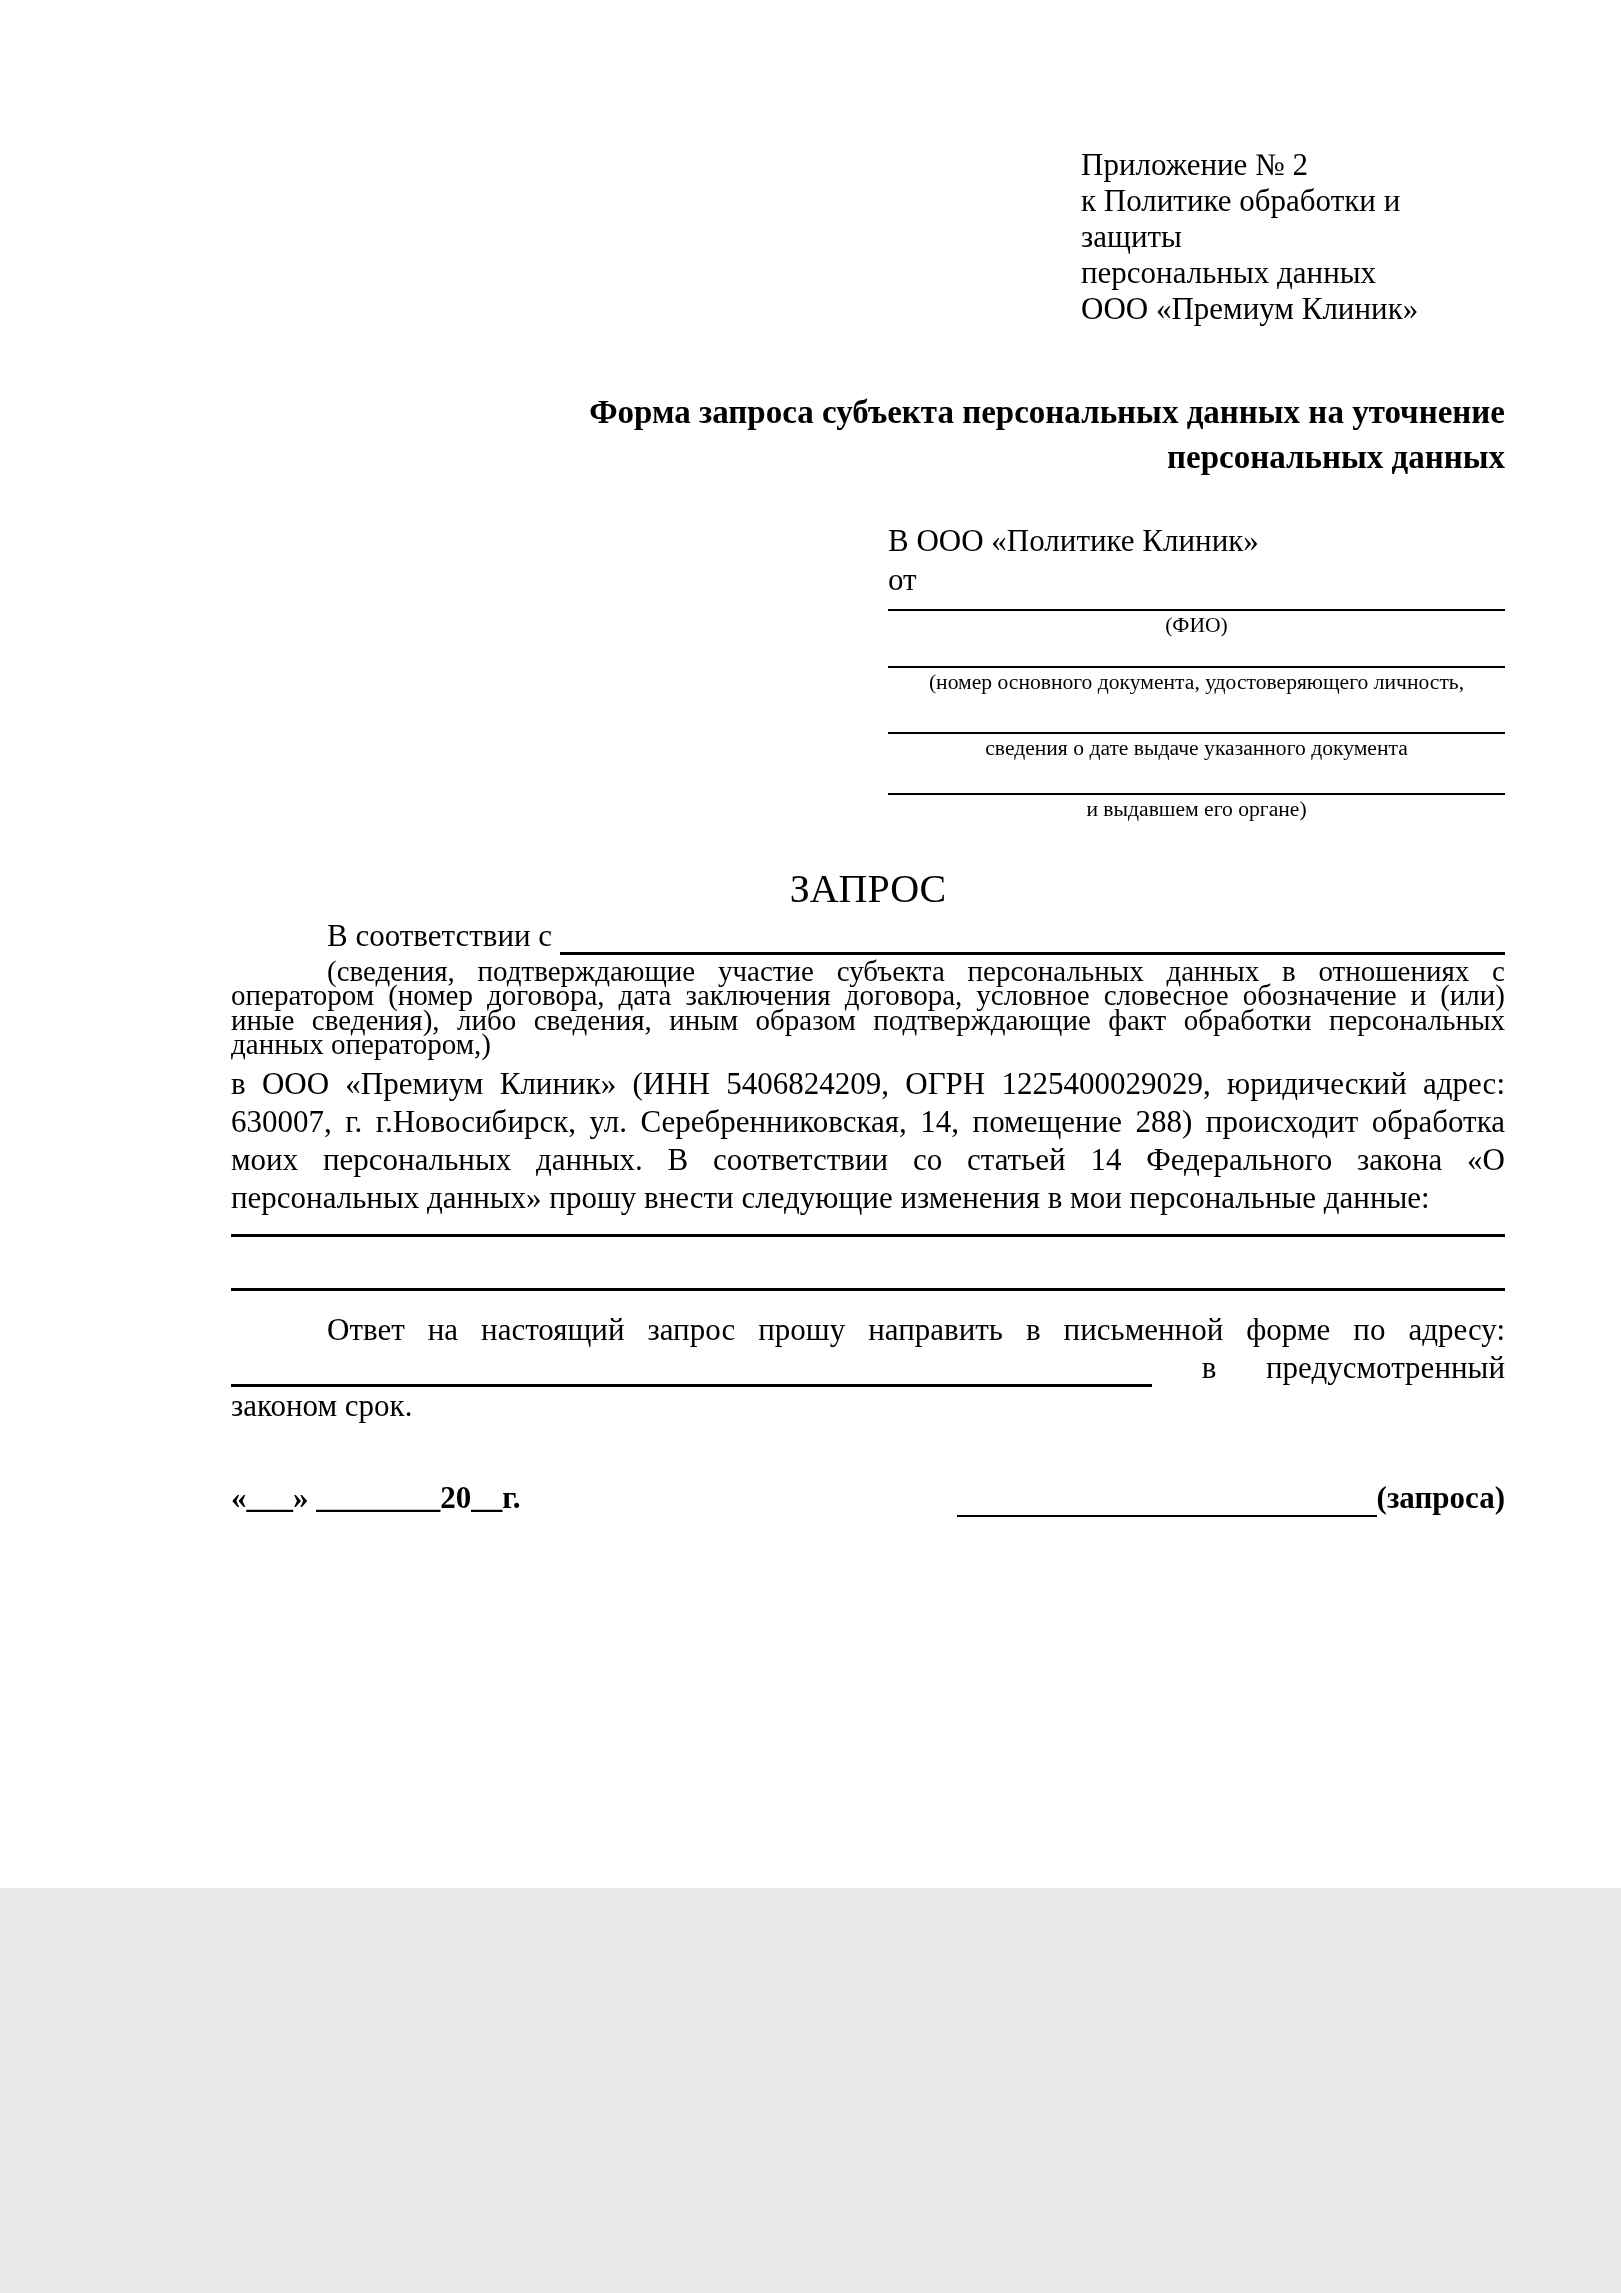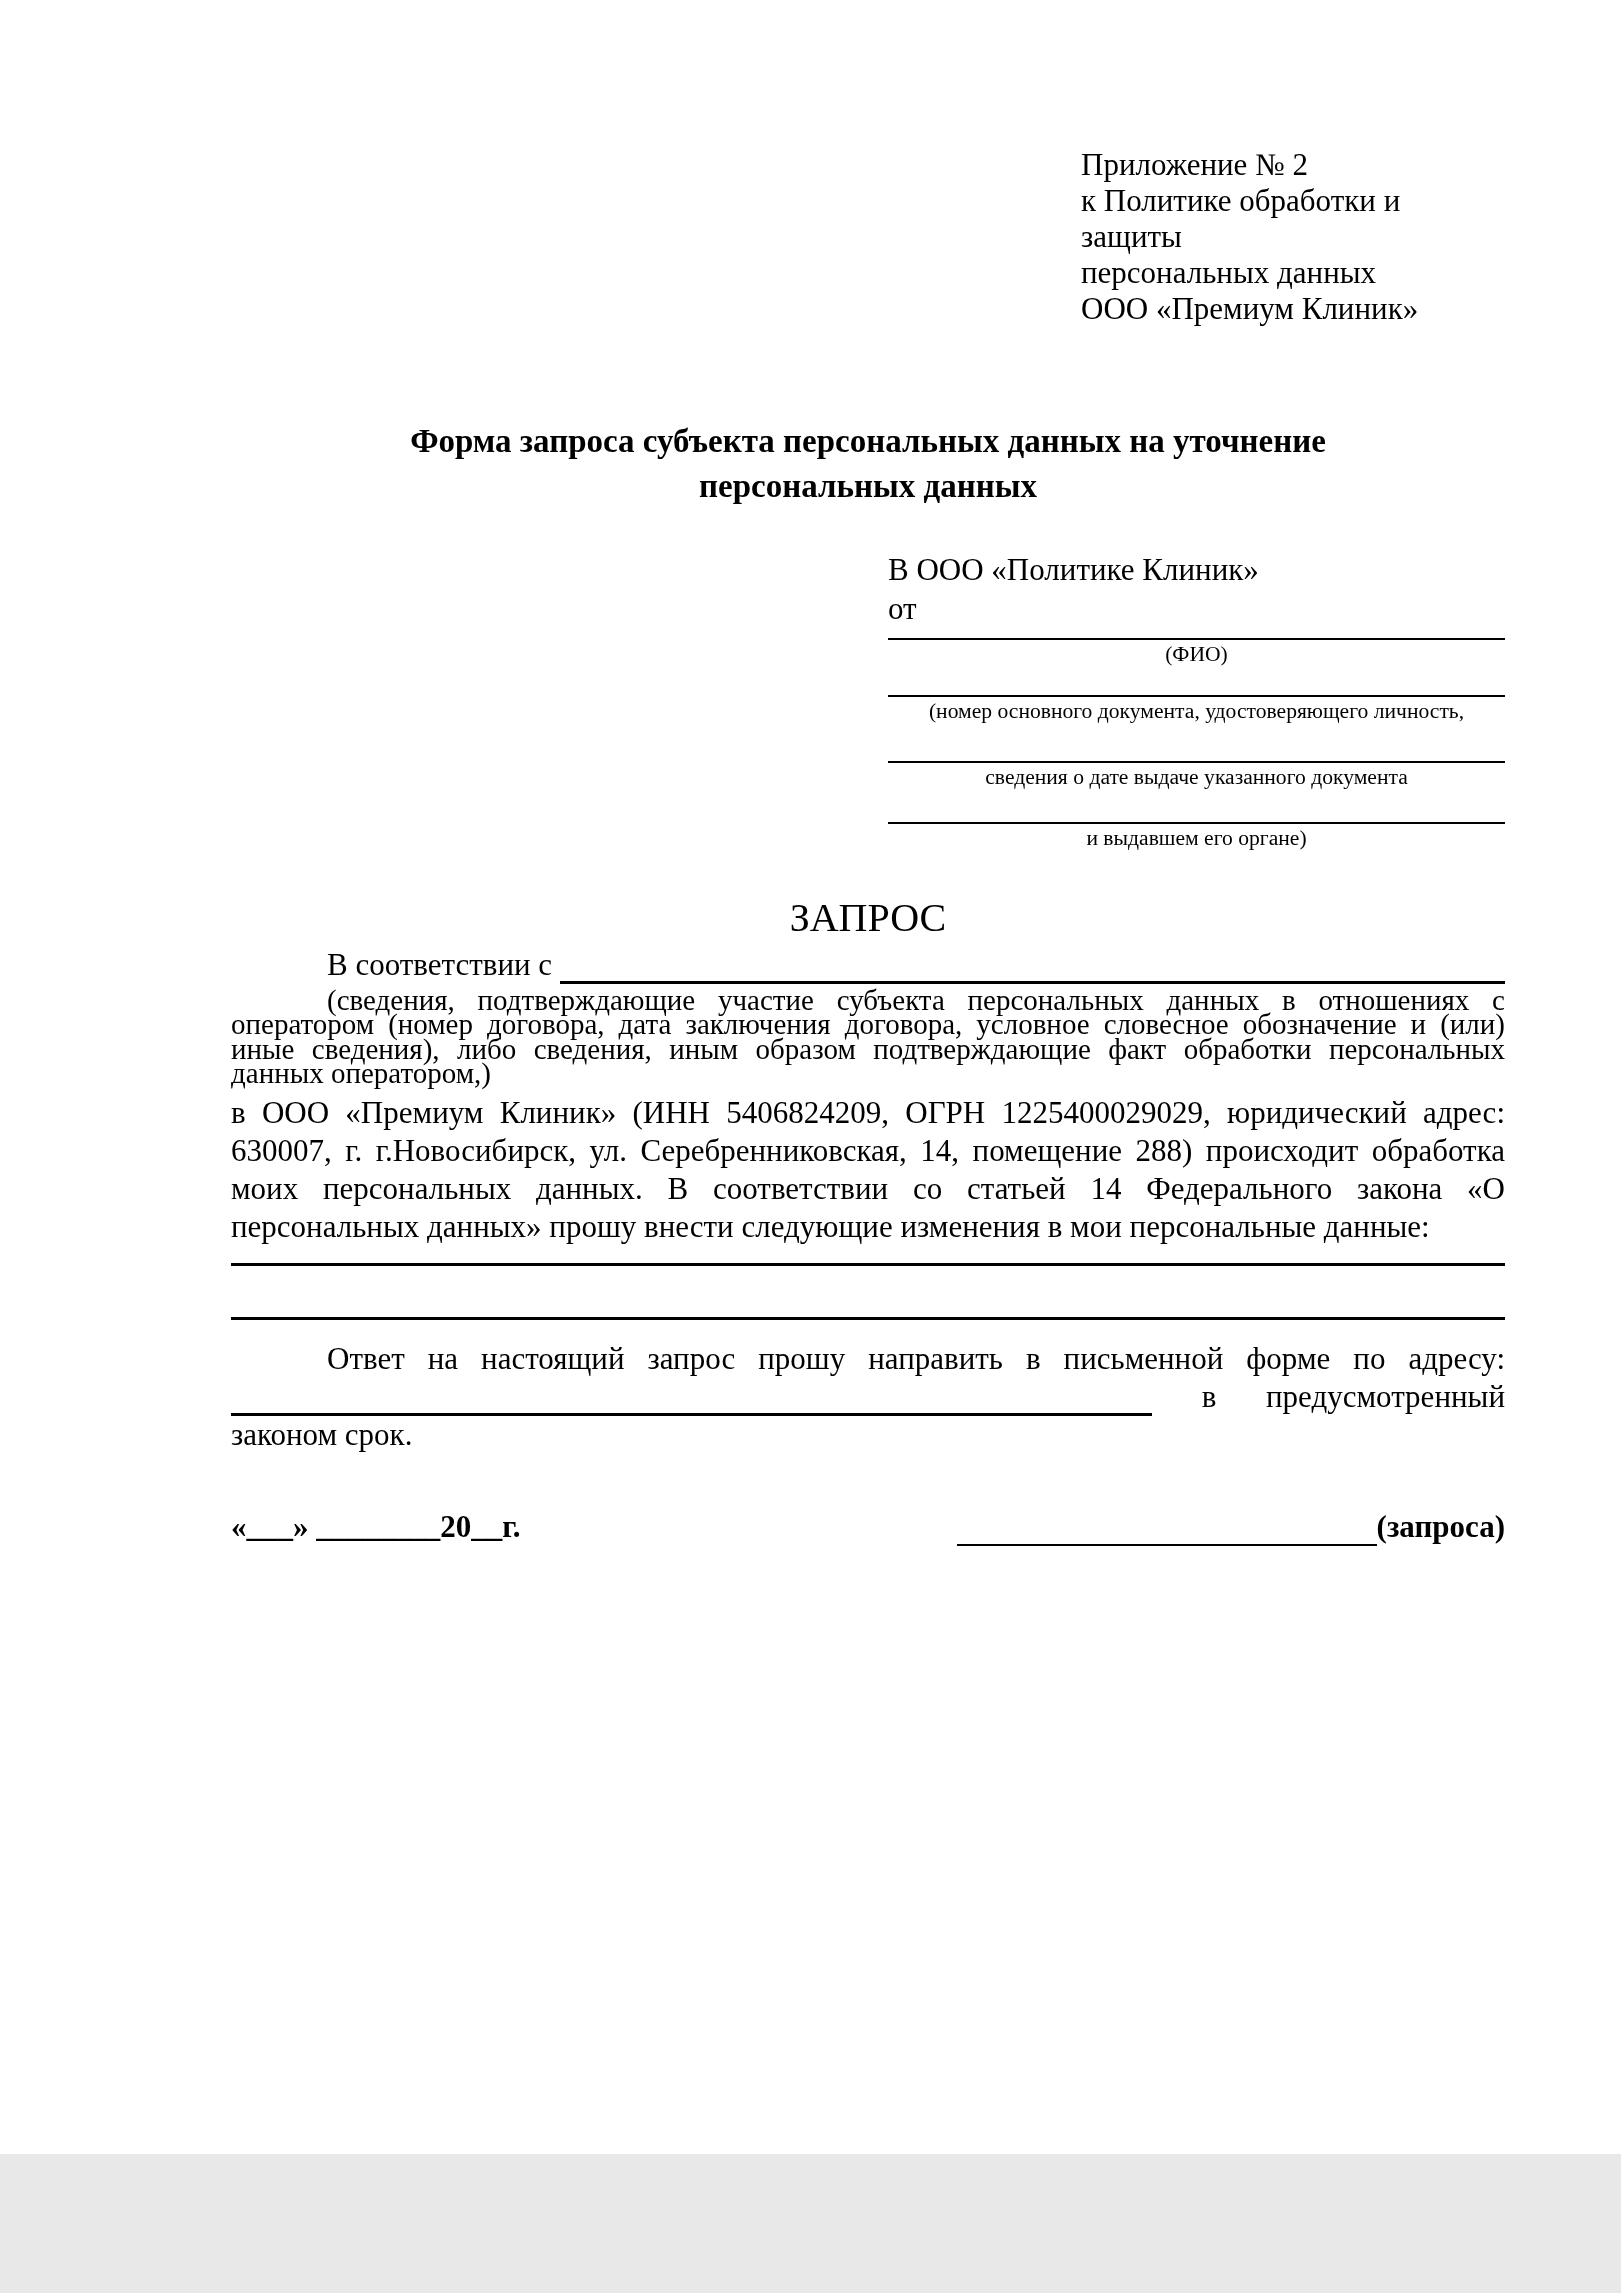--- a/index.html
+++ b/index.html
@@ -1,40 +1,40 @@
 <!DOCTYPE html>
 <html lang="ru"><head>
 <meta charset="utf-8">
 <style>
   html, body { margin: 0; padding: 0; background: #e8e8e8; }
   .page {
     position: relative;
     width: 1621px;
-    height: 2154px;
+    height: 1888px;
     margin: 0 auto;
     background: #ffffff;
     color: #000000;
     font-family: "Liberation Serif", "DejaVu Serif", serif;
     overflow: hidden;
     box-sizing: border-box;
     padding: 147px 116px 0 231px;
   }
   .content { width: 1274px; }
 
   
   .header-note {
     margin-left: 850px;
     font-size: 31px;
     line-height: 36px;
   }
 
   
   .doc-title {
-    margin-top: 92px;
-    text-align: center;
+    margin-top: 63px;
+    text-align: right;
     font-weight: bold;
     font-size: 33px;
     line-height: 45px;
   }
 
   
   .addressee {
     margin-top: 41px;
     margin-left: 657px;
     width: 617px;

